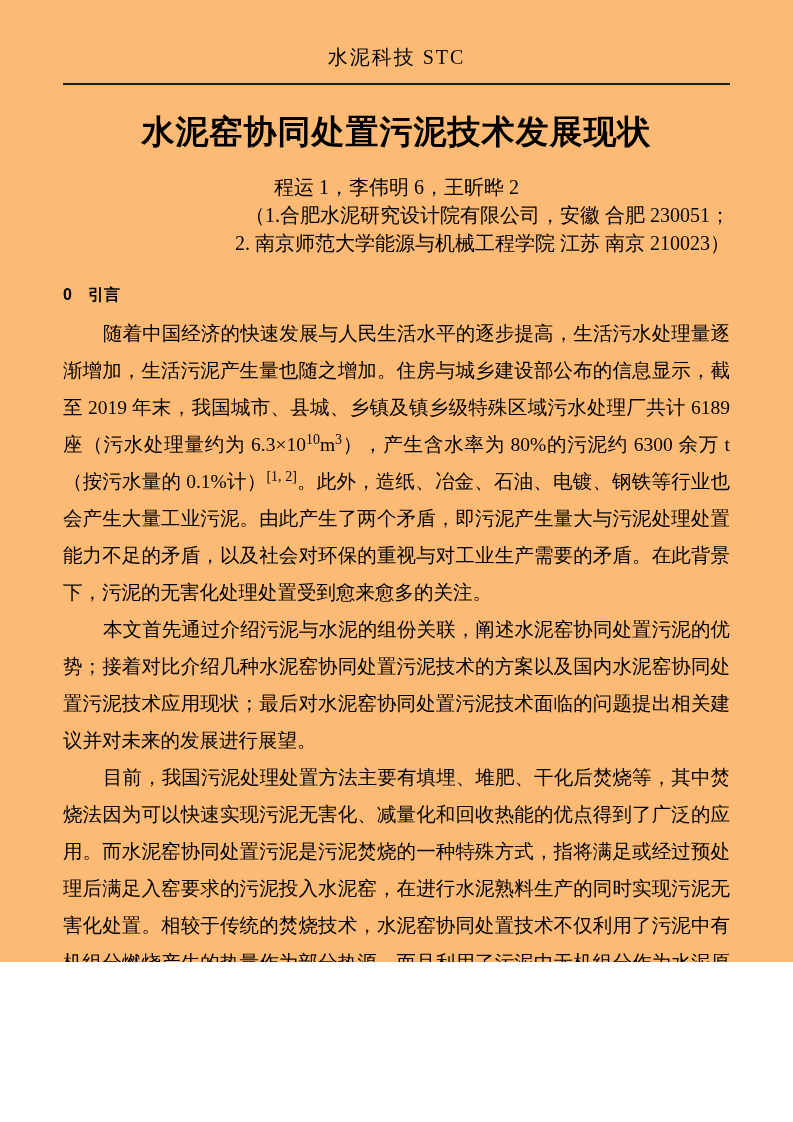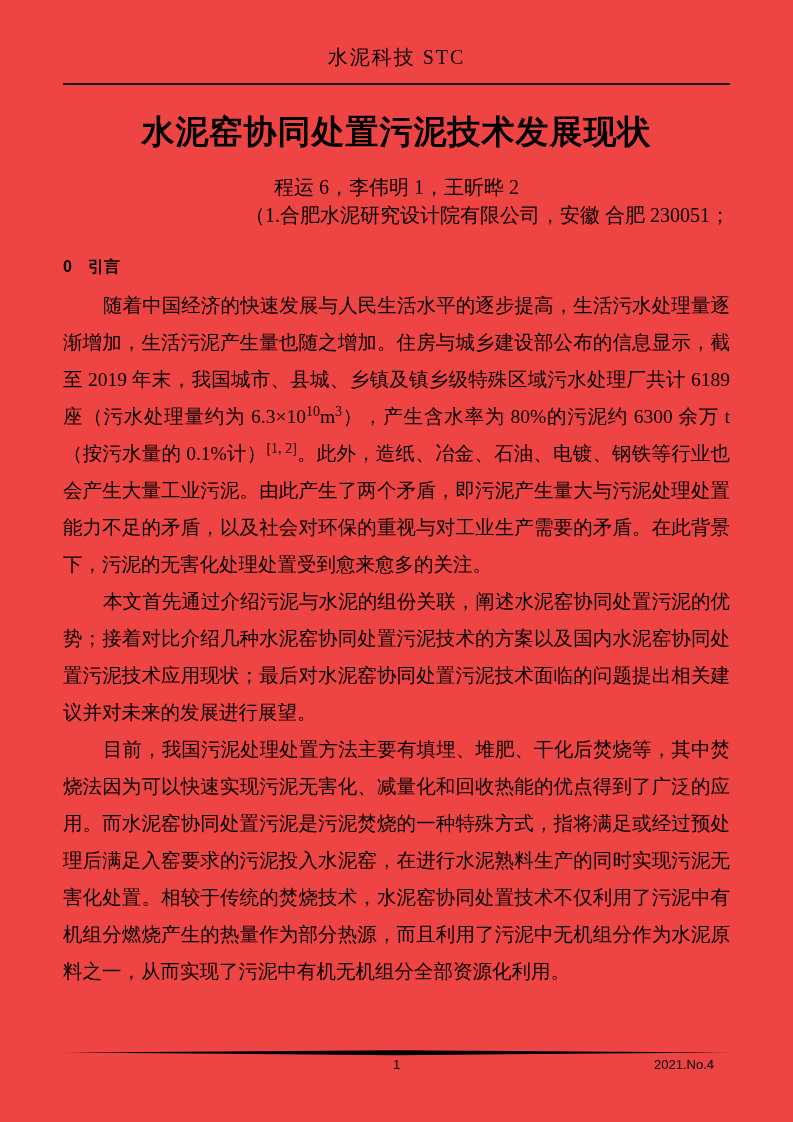--- a/index.html
+++ b/index.html
@@ -1,22 +1,22 @@
 <!DOCTYPE html>
 <html lang="zh"><head>
 <meta charset="utf-8">
 <style>
   * { margin: 0; padding: 0; box-sizing: border-box; }
   html, body { background: #ffffff; }
   .page {
     position: relative;
     width: 793px;
-    height: 1122px;
+    height: 962px;
     margin: 0 auto;
-    background: #ef4444;
+    background: #fdba74;
     color: #000000;
     font-family: "Liberation Serif", "DejaVu Serif", serif;
     overflow: hidden;
   }
   .content {
     position: absolute;
     left: 63px;
     right: 63px;
     top: 0;
   }
@@ -106,24 +106,25 @@
 
 <div class="page">
   <div class="content">
 
     <div class="journal-name">水泥科技 STC</div>
 
     <div class="header-rule"></div>
 
     <h1 class="article-title">水泥窑协同处置污泥技术发展现状</h1>
 
-    <div class="authors">程运 6，李伟明 1，王昕晔 2</div>
+    <div class="authors">程运 1，李伟明 6，王昕晔 2</div>
 
     <div class="affiliation">（1.合肥水泥研究设计院有限公司，安徽 合肥 230051；</div>
 
+    <div class="affiliation">2. 南京师范大学能源与机械工程学院 江苏 南京 210023）</div>
 
     <h2 class="section-heading">
       <span class="section-number">0</span><span>引言</span>
     </h2>
 
     <div class="body-text">
       <p><span>随着中国经济的快速发展与人民生活水平的逐步提高，生活污水处理量逐渐增加，生活污泥产生量也随之增加。住房与城乡建设部公布的信息显示，截至 2019 年末，我国城市、县城、乡镇及镇乡级特殊区域污水处理厂共计 6189 座（污水处理量约为 6.3×10</span><sup>10</sup><span>m</span><sup>3</sup><span>），产生含水率为 80%的污泥约 6300 余万 t（按污水量的 0.1%计）</span><sup>[1, 2]</sup><span>。此外，造纸、冶金、石油、电镀、钢铁等行业也会产生大量工业污泥。由此产生了两个矛盾，即污泥产生量大与污泥处理处置能力不足的矛盾，以及社会对环保的重视与对工业生产需要的矛盾。在此背景下，污泥的无害化处理处置受到愈来愈多的关注。</span></p>
 
       <p>本文首先通过介绍污泥与水泥的组份关联，阐述水泥窑协同处置污泥的优势；接着对比介绍几种水泥窑协同处置污泥技术的方案以及国内水泥窑协同处置污泥技术应用现状；最后对水泥窑协同处置污泥技术面临的问题提出相关建议并对未来的发展进行展望。</p>
 

